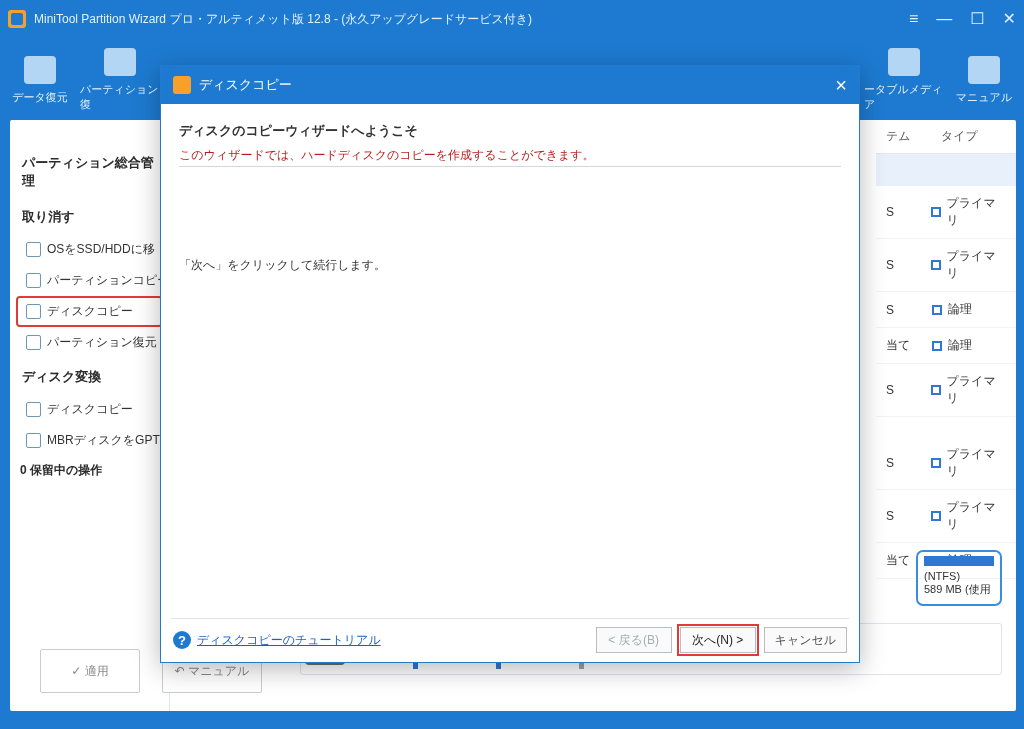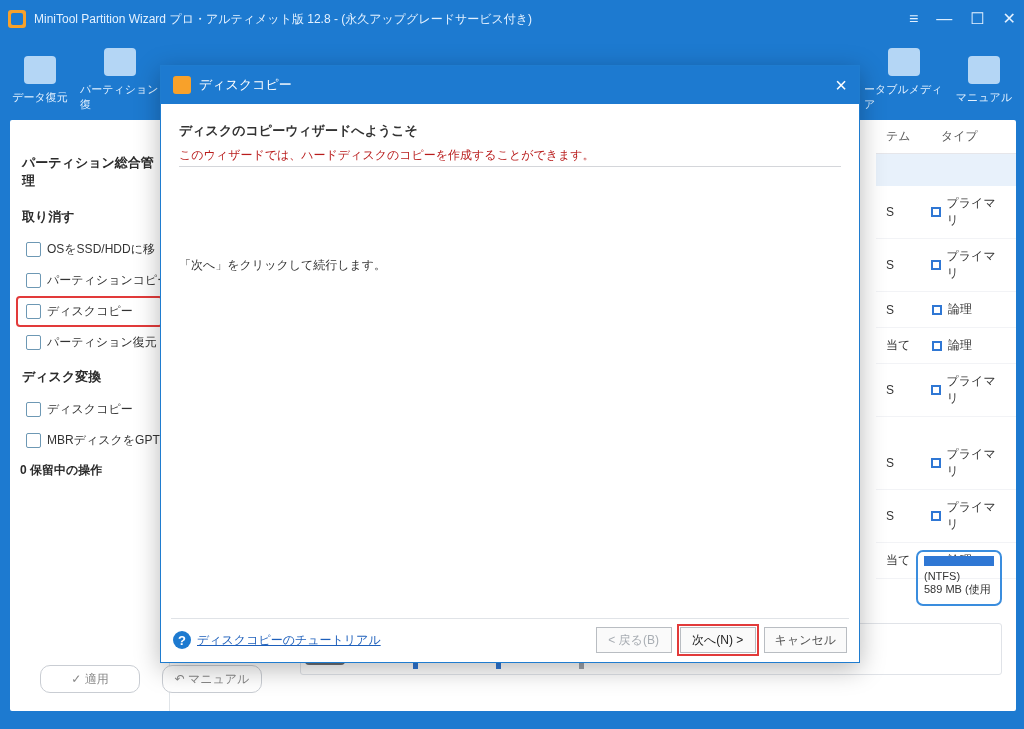--- a/index.html
+++ b/index.html
@@ -36,21 +36,21 @@
   .part-card { position: absolute; right: 14px; bottom: 105px; width: 86px; height: 56px; border: 2px solid #3a8dde; border-radius: 7px; padding: 4px 6px; font-size: 11px; color: #333; }
   .part-card .bar { height: 10px; background: #2f77d4; margin-bottom: 4px; }
 
   .disk-strip { position: absolute; left: 290px; right: 14px; bottom: 36px; height: 52px; display: flex; align-items: center; border: 1px solid #e0e3e8; border-radius: 3px; padding: 4px; gap: 4px; font-size: 11px; color: #333; }
   .disk-ic { width: 40px; height: 32px; background: #6b6e73; border-radius: 4px; }
   .disk-label { width: 60px; }
   .part { flex: 0 0 auto; border-left: 5px solid #2f77d4; padding: 4px 6px; height: 40px; }
   .part.gray { border-left-color: #9ba2ac; }
 
   .bottom-btns { position: absolute; left: 30px; bottom: 18px; display: flex; gap: 22px; }
-  .b-btn { width: 100px; height: 28px; border: 1px solid #c9cdd3; background: #fff; font-size: 12px; color: #888; border-radius: 10px; display: flex; align-items: center; justify-content: center; }
+  .b-btn { width: 100px; height: 44px; border: 1px solid #c9cdd3; background: #fff; font-size: 12px; color: #888; border-radius: 2px; display: flex; align-items: center; justify-content: center; }
 
   
   .modal { position: absolute; left: 160px; top: 65px; width: 700px; height: 598px; background: #fff; box-shadow: 0 6px 24px rgba(0,0,0,.28); border: 1px solid #1f7ccf; }
   .modal-title { height: 38px; background: #1d7ad0; color: #fff; display: flex; align-items: center; padding: 0 12px; font-size: 13px; }
   .modal-title .m-ic { width: 18px; height: 18px; background: #f8a12a; border-radius: 3px; margin-right: 8px; }
   .modal-title .m-close { margin-left: auto; font-size: 20px; cursor: pointer; font-family: Arial, sans-serif; }
   .modal-body { padding: 18px 18px 0; font-size: 12px; color: #333; }
   .modal-body .heading { font-weight: bold; font-size: 13px; margin-bottom: 7px; }
   .modal-body .desc { margin-bottom: 2px; color: #b91c1c; font-family: Liberation Serif, serif; }
   .modal-body hr { border: none; border-top: 1px solid #d4d6da; margin-bottom: 90px; }

